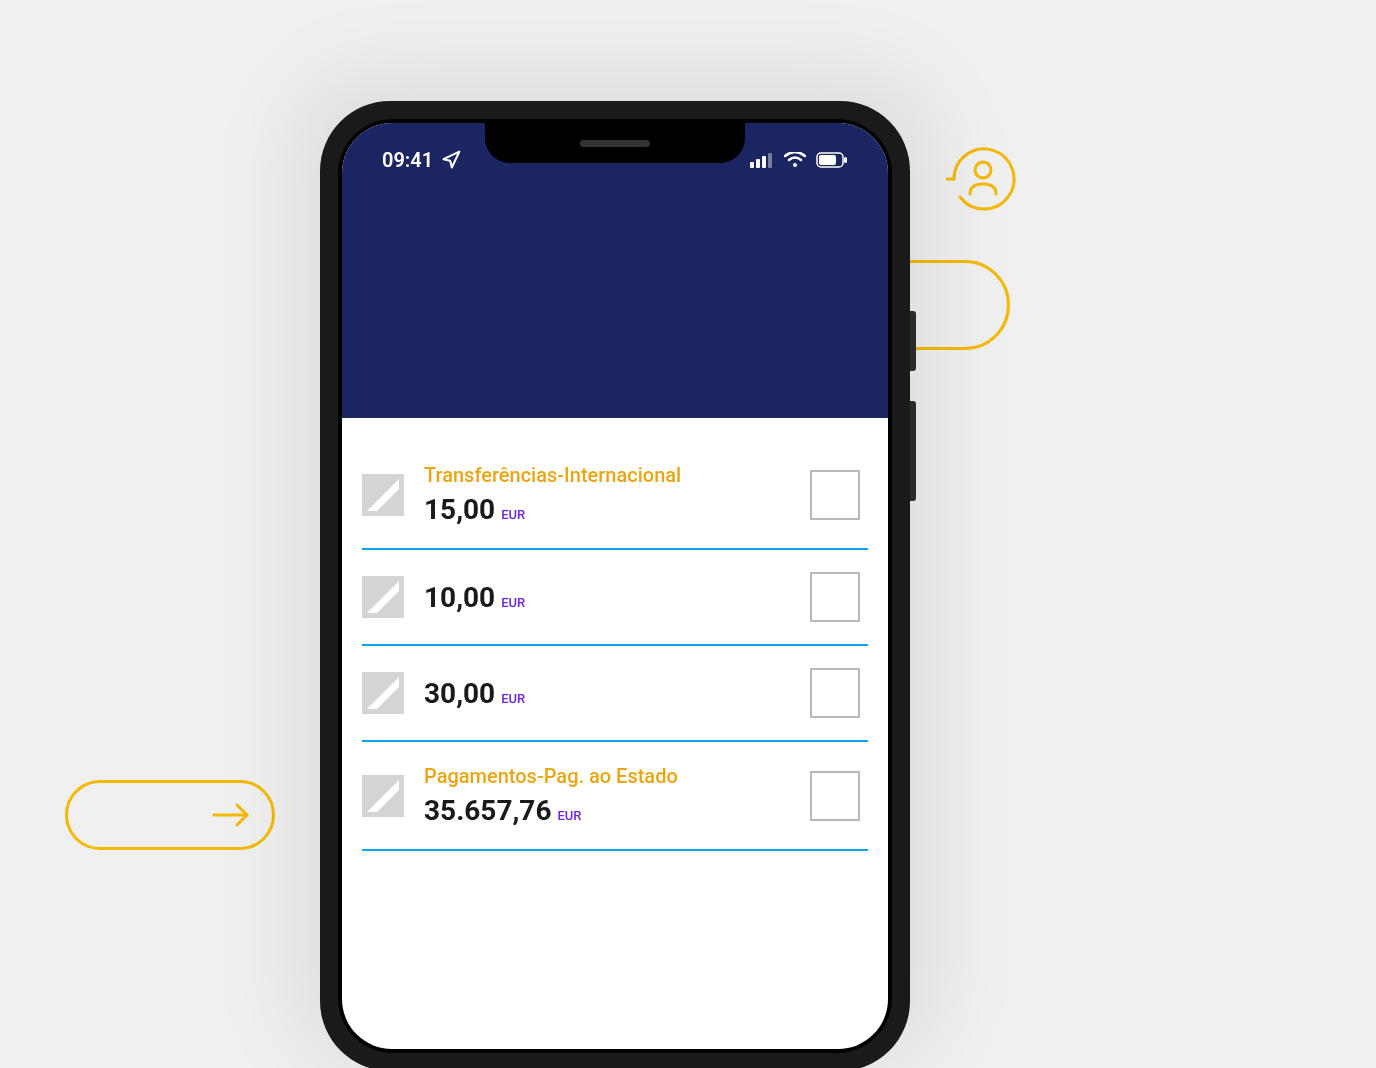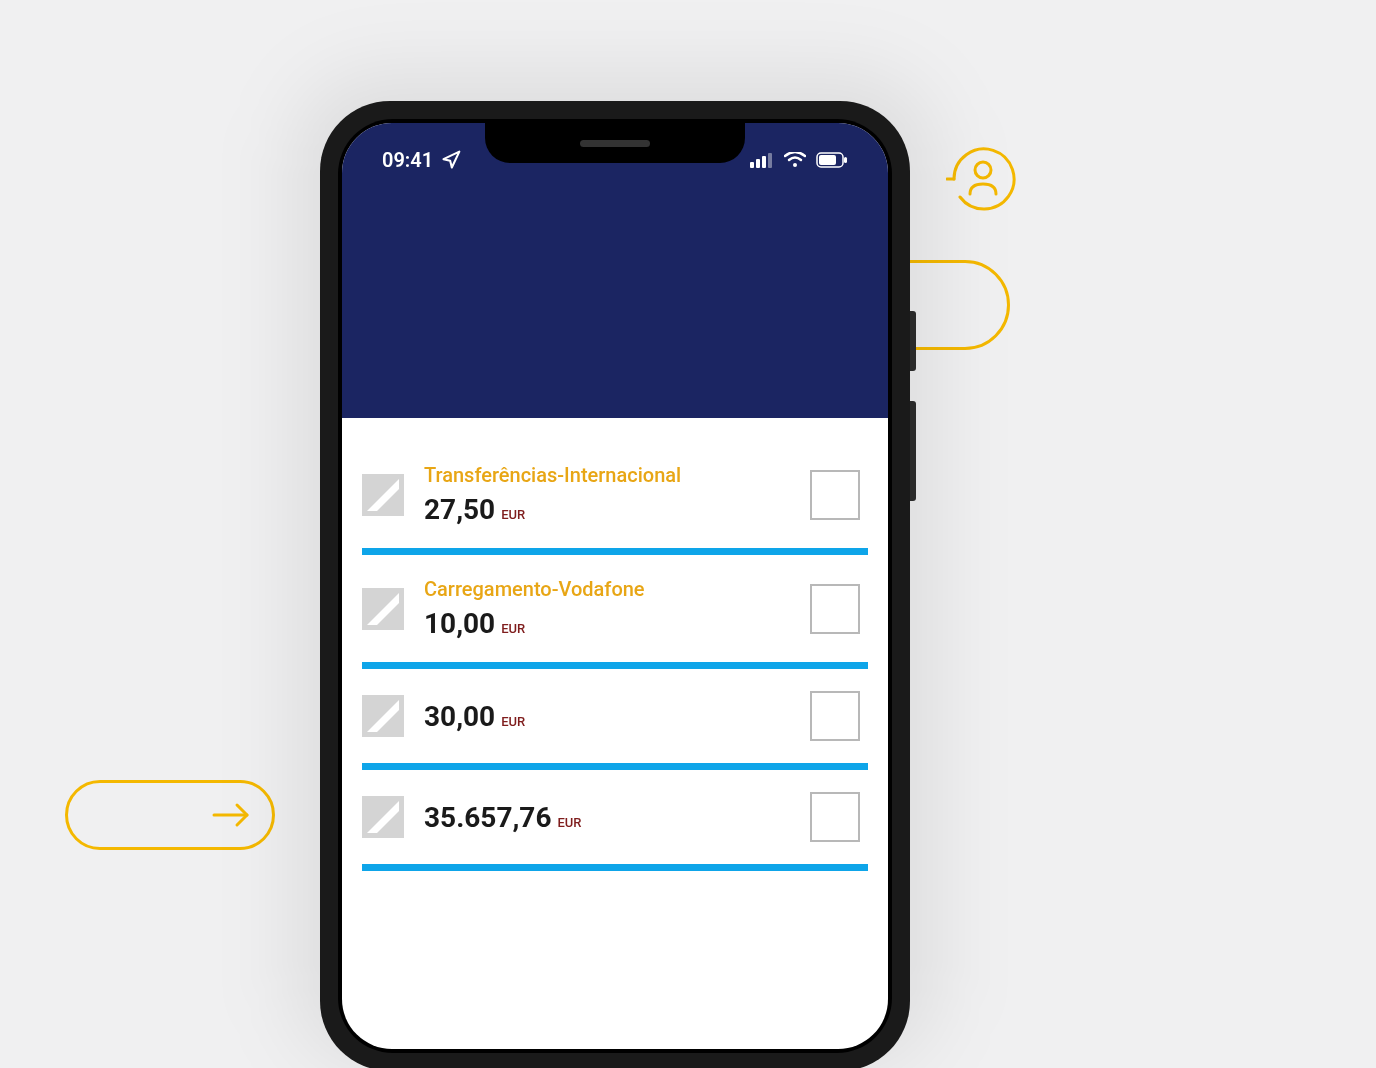--- a/index.html
+++ b/index.html
@@ -201,21 +201,21 @@
     
     
     .content {
       padding: 45px 20px 0;
     }
     
     .transaction-row {
       display: flex;
       align-items: center;
       padding: 22px 0;
-      border-bottom: 7px solid #0ea5e9;
+      border-bottom: 2px solid #0ea5e9;
       gap: 20px;
     }
     
     .transaction-row:first-child {
       padding-top: 0;
     }
     
     .tx-icon {
       width: 42px;
       height: 42px;
@@ -238,21 +238,21 @@
       font-size: 28px;
       font-weight: 700;
       display: flex;
       align-items: baseline;
       gap: 6px;
     }
     
     .tx-currency {
       font-size: 13px;
       font-weight: 500;
-      color: #7f1d1d;
+      color: #6d28d9;
     }
     
     .tx-checkbox {
       width: 50px;
       height: 50px;
       border: 2px solid #b8b8b8;
       flex-shrink: 0;
       cursor: pointer;
       margin-right: 8px;
     }
@@ -323,34 +323,33 @@
       <div class="content">
 
         <div class="transaction-row">
           <svg class="tx-icon" viewBox="0 0 42 42">
             <rect x="0" y="0" width="42" height="42" fill="#d4d4d4"></rect>
             <path d="M 5 37 L 37 5 L 37 15 L 15 37 Z" fill="#fff"></path>
           </svg>
           <div class="tx-body">
             <div class="tx-title">Transferências-Internacional</div>
             <div class="tx-amount">
-              <span>27,50</span>
+              <span>15,00</span>
               <span class="tx-currency">EUR</span>
             </div>
           </div>
           <div class="tx-checkbox"></div>
         </div>
 
         <div class="transaction-row">
           <svg class="tx-icon" viewBox="0 0 42 42">
             <rect x="0" y="0" width="42" height="42" fill="#d4d4d4"></rect>
             <path d="M 5 37 L 37 5 L 37 15 L 15 37 Z" fill="#fff"></path>
           </svg>
           <div class="tx-body">
-            <div class="tx-title">Carregamento-Vodafone</div>
             <div class="tx-amount">
               <span>10,00</span>
               <span class="tx-currency">EUR</span>
             </div>
           </div>
           <div class="tx-checkbox"></div>
         </div>
 
         <div class="transaction-row">
           <svg class="tx-icon" viewBox="0 0 42 42">
@@ -365,20 +364,21 @@
           </div>
           <div class="tx-checkbox"></div>
         </div>
 
         <div class="transaction-row">
           <svg class="tx-icon" viewBox="0 0 42 42">
             <rect x="0" y="0" width="42" height="42" fill="#d4d4d4"></rect>
             <path d="M 5 37 L 37 5 L 37 15 L 15 37 Z" fill="#fff"></path>
           </svg>
           <div class="tx-body">
+            <div class="tx-title">Pagamentos-Pag. ao Estado</div>
             <div class="tx-amount">
               <span>35.657,76</span>
               <span class="tx-currency">EUR</span>
             </div>
           </div>
           <div class="tx-checkbox"></div>
         </div>
 
       </div>
 

